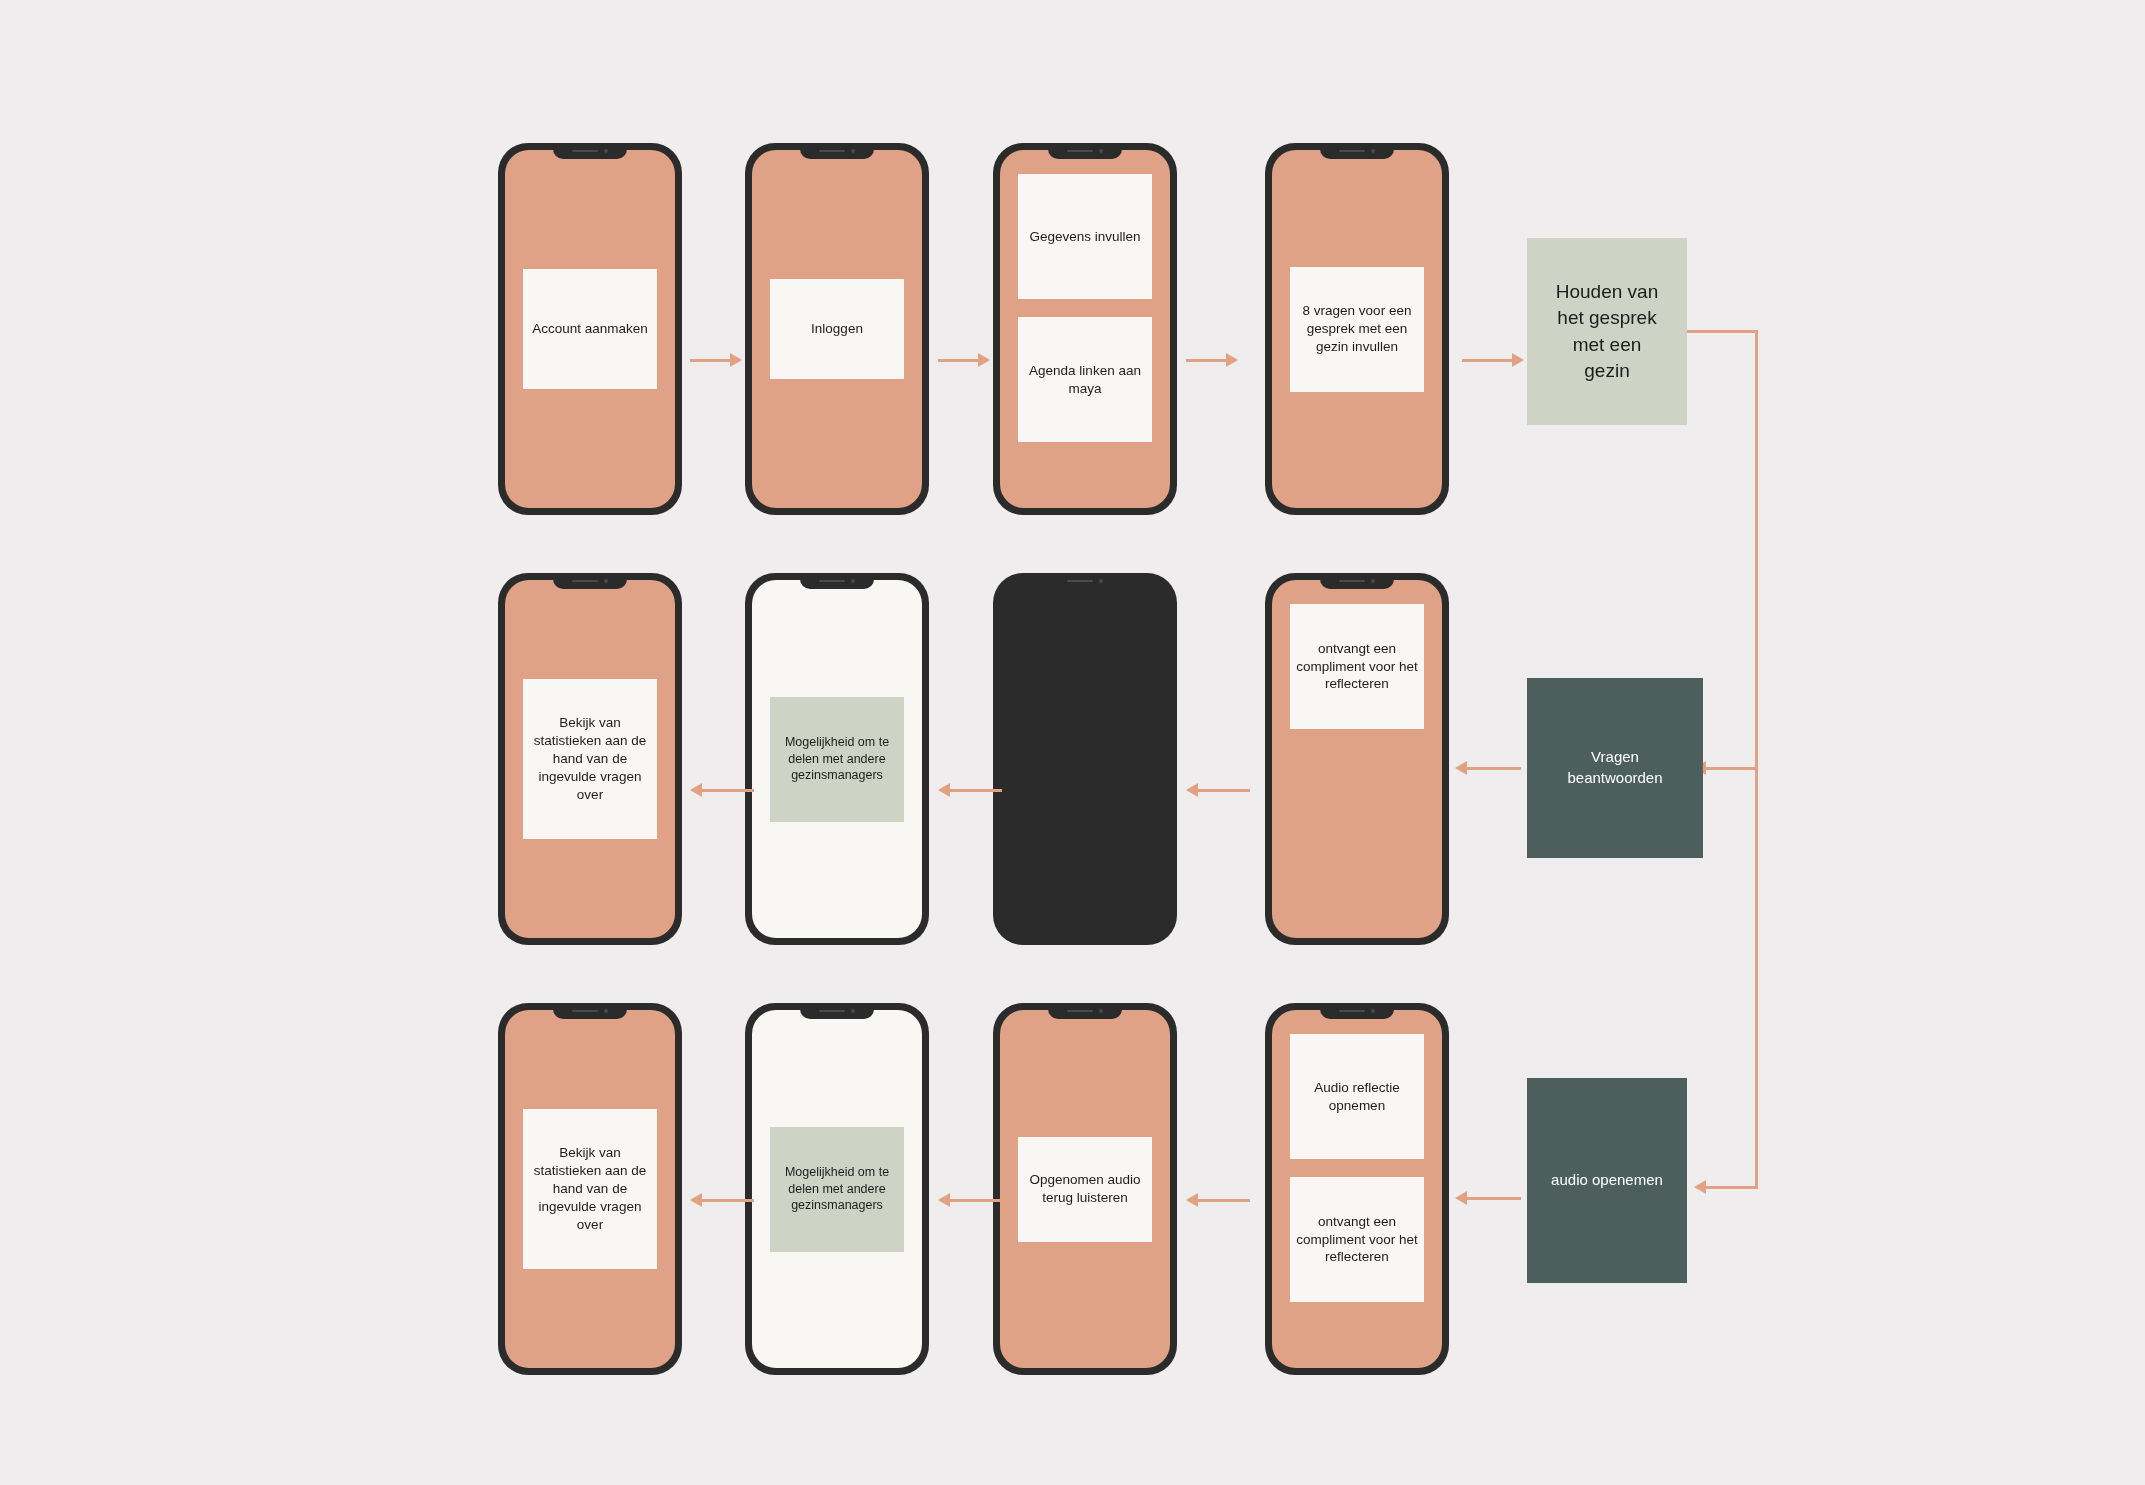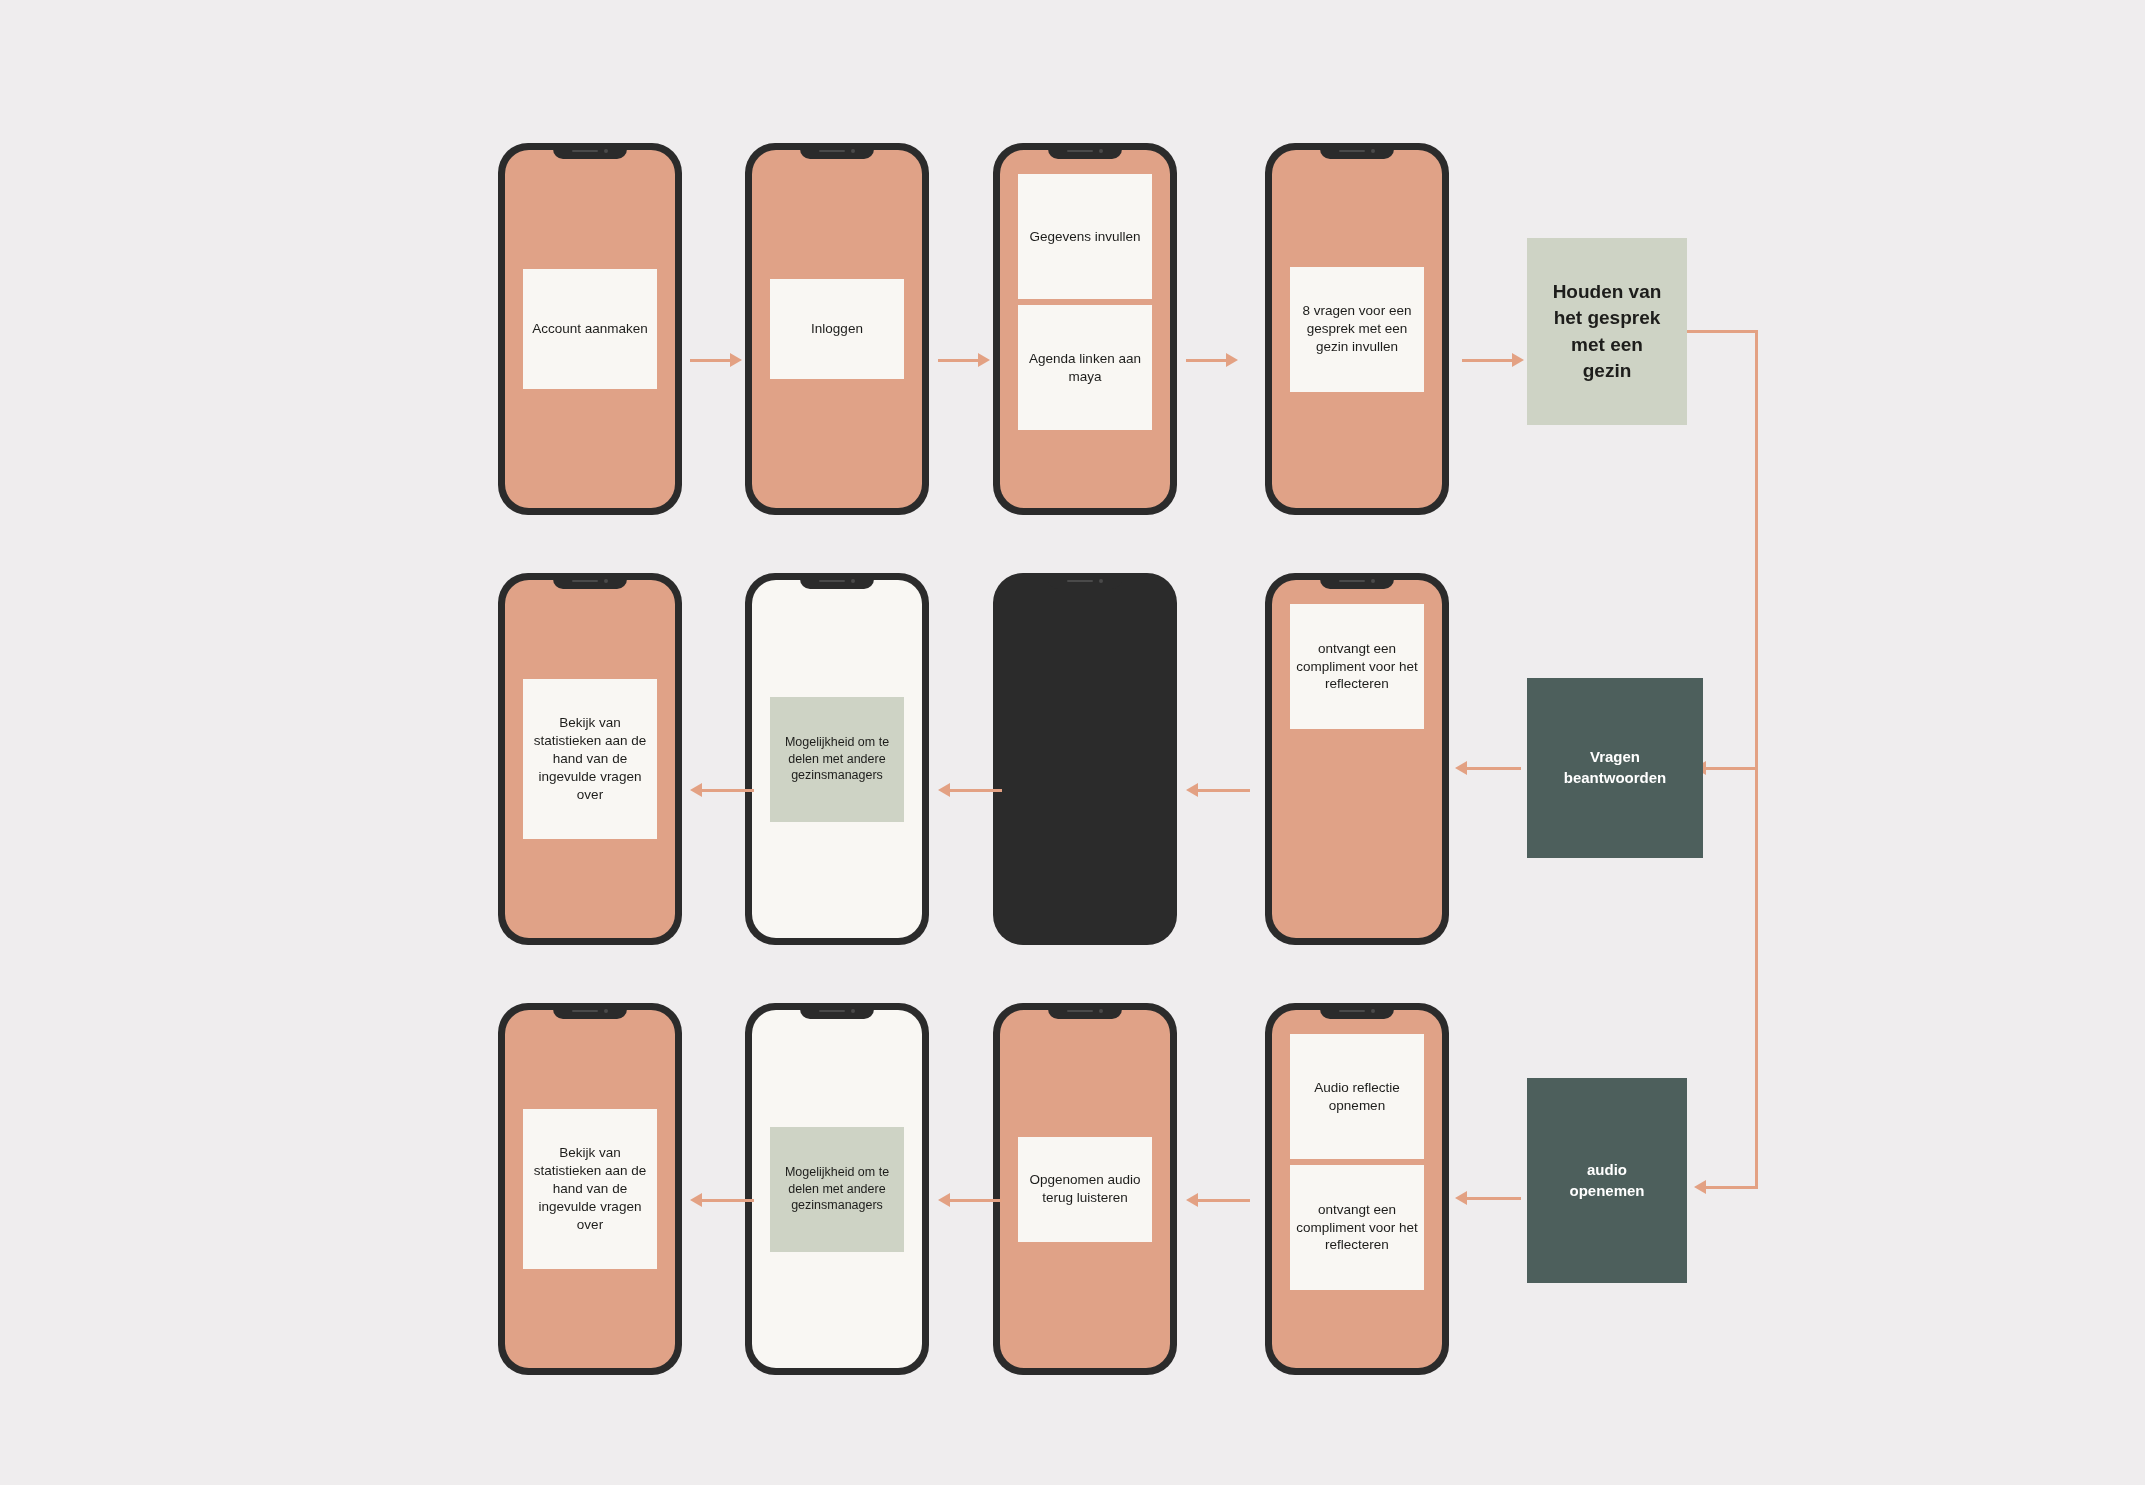--- a/index.html
+++ b/index.html
@@ -25,21 +25,21 @@
     position:relative;
     width:100%; height:100%;
     border-radius:24px;
     overflow:hidden;
     display:flex;
     flex-direction:column;
     align-items:flex-end;
     justify-content:center;
     box-sizing:border-box;
     padding:0 18px;
-    gap:6px;
+    gap:18px;
   }
   .screen.salmon { background:#e0a287; }
   .screen.cream  { background:#f9f7f3; }
 
   .notch {
     position:absolute;
     top:0; left:50%;
     transform:translateX(-50%);
     width:74px; height:16px;
     background:#2b2b2b;
@@ -90,21 +90,20 @@
   
   .sidebox {
     position:absolute;
     box-sizing:border-box;
     display:flex;
     align-items:center;
     justify-content:center;
     text-align:center;
     line-height:1.38;
     padding:8px 22px;
-    font-weight:bold;
   }
   .sidebox.sage { background:#ced3c5; color:#1d1d1b; font-size:19px; }
   .sidebox.slate { background:#4d5f5c; color:#ffffff; font-size:15px; }
 
   
   .conn { position:absolute; }
   .hline {
     position:absolute;
     height:2.5px;
     background:#e3a183;

